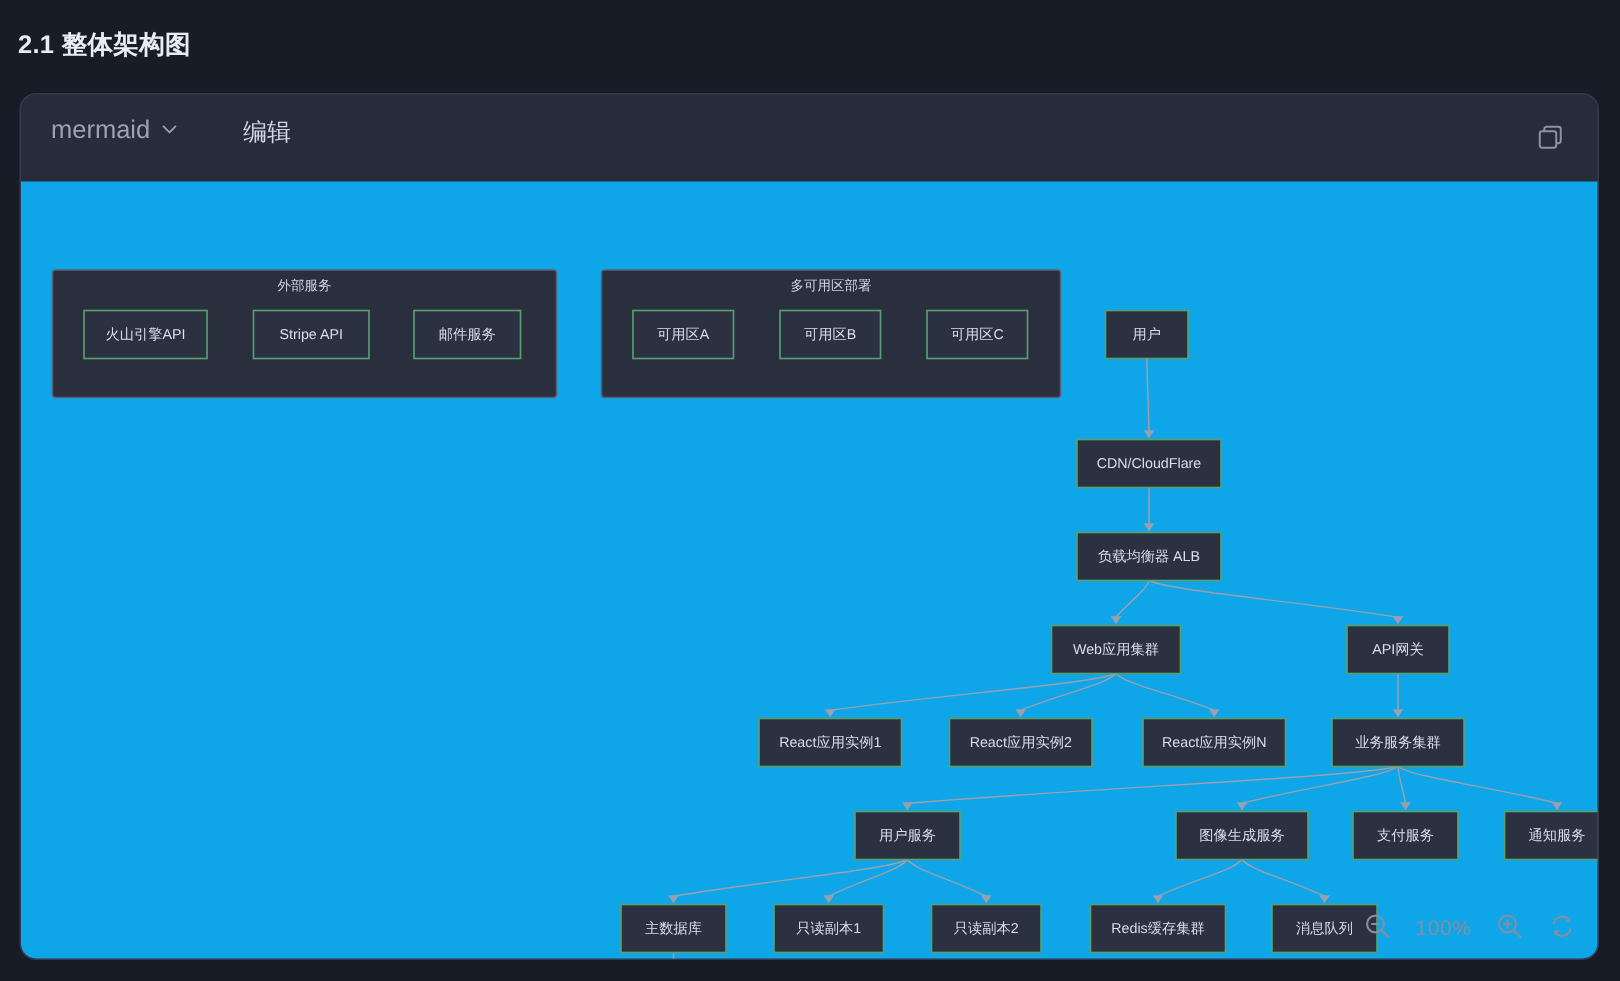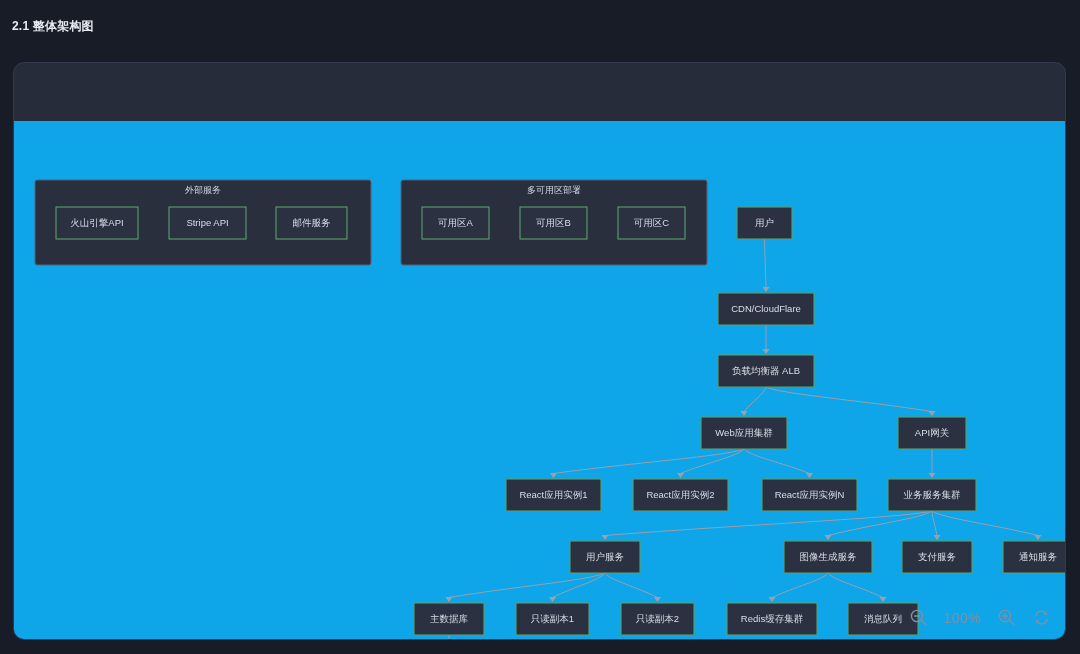--- a/index.html
+++ b/index.html
@@ -7,21 +7,21 @@
     width:1080px;height:654px;
     background:#181c27;
     font-family:"Liberation Sans","DejaVu Sans",sans-serif;
     overflow:hidden;
     -webkit-font-smoothing:antialiased;
   }
   .page{position:relative;width:1080px;height:654px;}
 
   .page-title{
     position:absolute;left:12px;top:18px;
-    font-size:12px;font-weight:bold;color:#e9ecf3;
+    font-size:17px;font-weight:bold;color:#e9ecf3;
     letter-spacing:.2px;
   }
 
   .panel{
     position:absolute;left:13px;top:62px;
     width:1053px;height:578px;
     background:#272c3b;
     border:1px solid #333a4d;
     border-radius:11px;
     box-sizing:border-box;
@@ -74,20 +74,37 @@
 </style>
 </head>
 <body>
 
 <div class="page">
 
   <div class="page-title">2.1 整体架构图</div>
 
   <div class="panel">
 
+    <div class="toolbar">
+      <div class="tb-lang">
+        <span>mermaid</span>
+        <span class="chev">
+          <svg width="12" height="12" viewBox="0 0 12 12">
+              <path d="M2 4.3 L6 8.2 L10 4.3" fill="none" stroke="#9aa2b4" stroke-width="1.2" stroke-linecap="round" stroke-linejoin="round"></path>
+            </svg>
+        </span>
+      </div>
+      <div class="tb-edit">编辑</div>
+      <div class="tb-copy">
+        <svg width="26" height="26" viewBox="0 0 26 26">
+          <rect x="8.5" y="5.5" width="11" height="11" rx="1.6" fill="none" stroke="#aab1c2" stroke-width="1.3"></rect>
+          <rect x="5.5" y="8.5" width="11" height="11" rx="1.6" fill="#272c3b" stroke="#aab1c2" stroke-width="1.3"></rect>
+        </svg>
+      </div>
+    </div>
 
     <div class="canvas">
       <svg id="diagram-svg" width="1053" height="519" viewBox="0 0 1053 519">
           <g>
             <rect x="21" y="59" width="336" height="85" rx="2" class="cluster-box"></rect>
             <text x="189" y="70" class="cluster-label">外部服务</text>
             <rect x="387" y="59" width="306" height="85" rx="2" class="cluster-box"></rect>
             <text x="540" y="70" class="cluster-label">多可用区部署</text>
           </g>
           <g>

